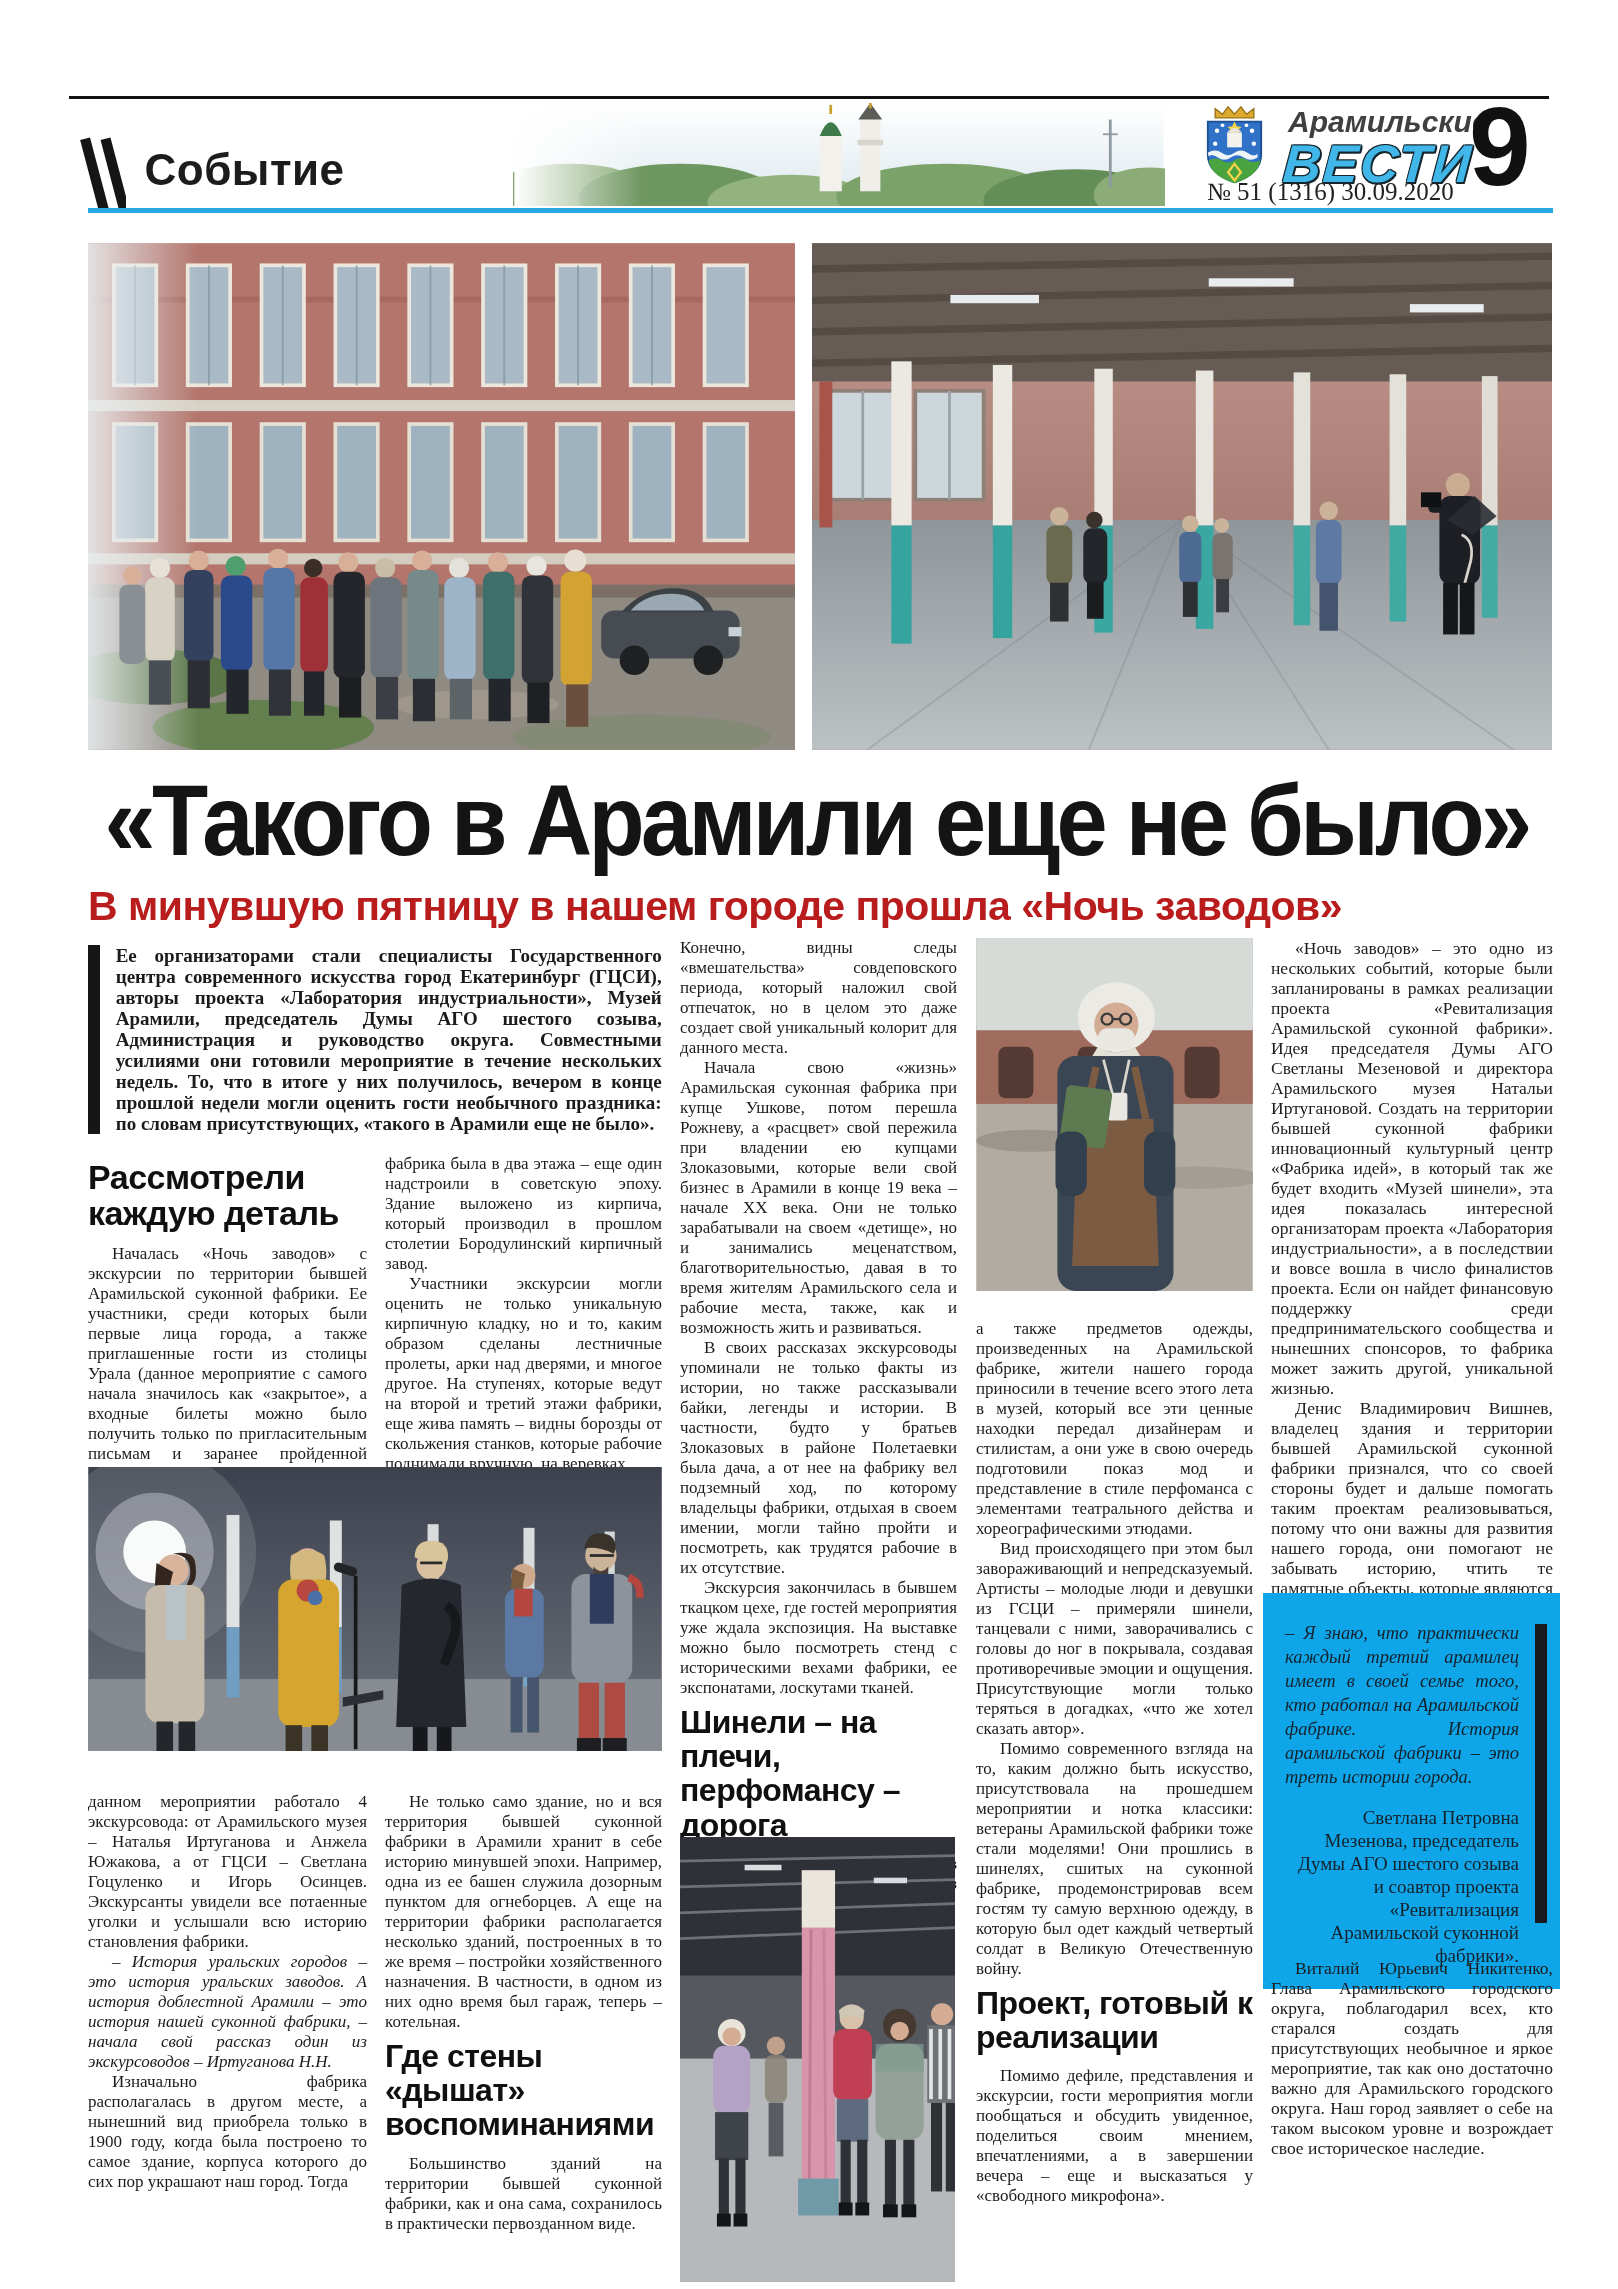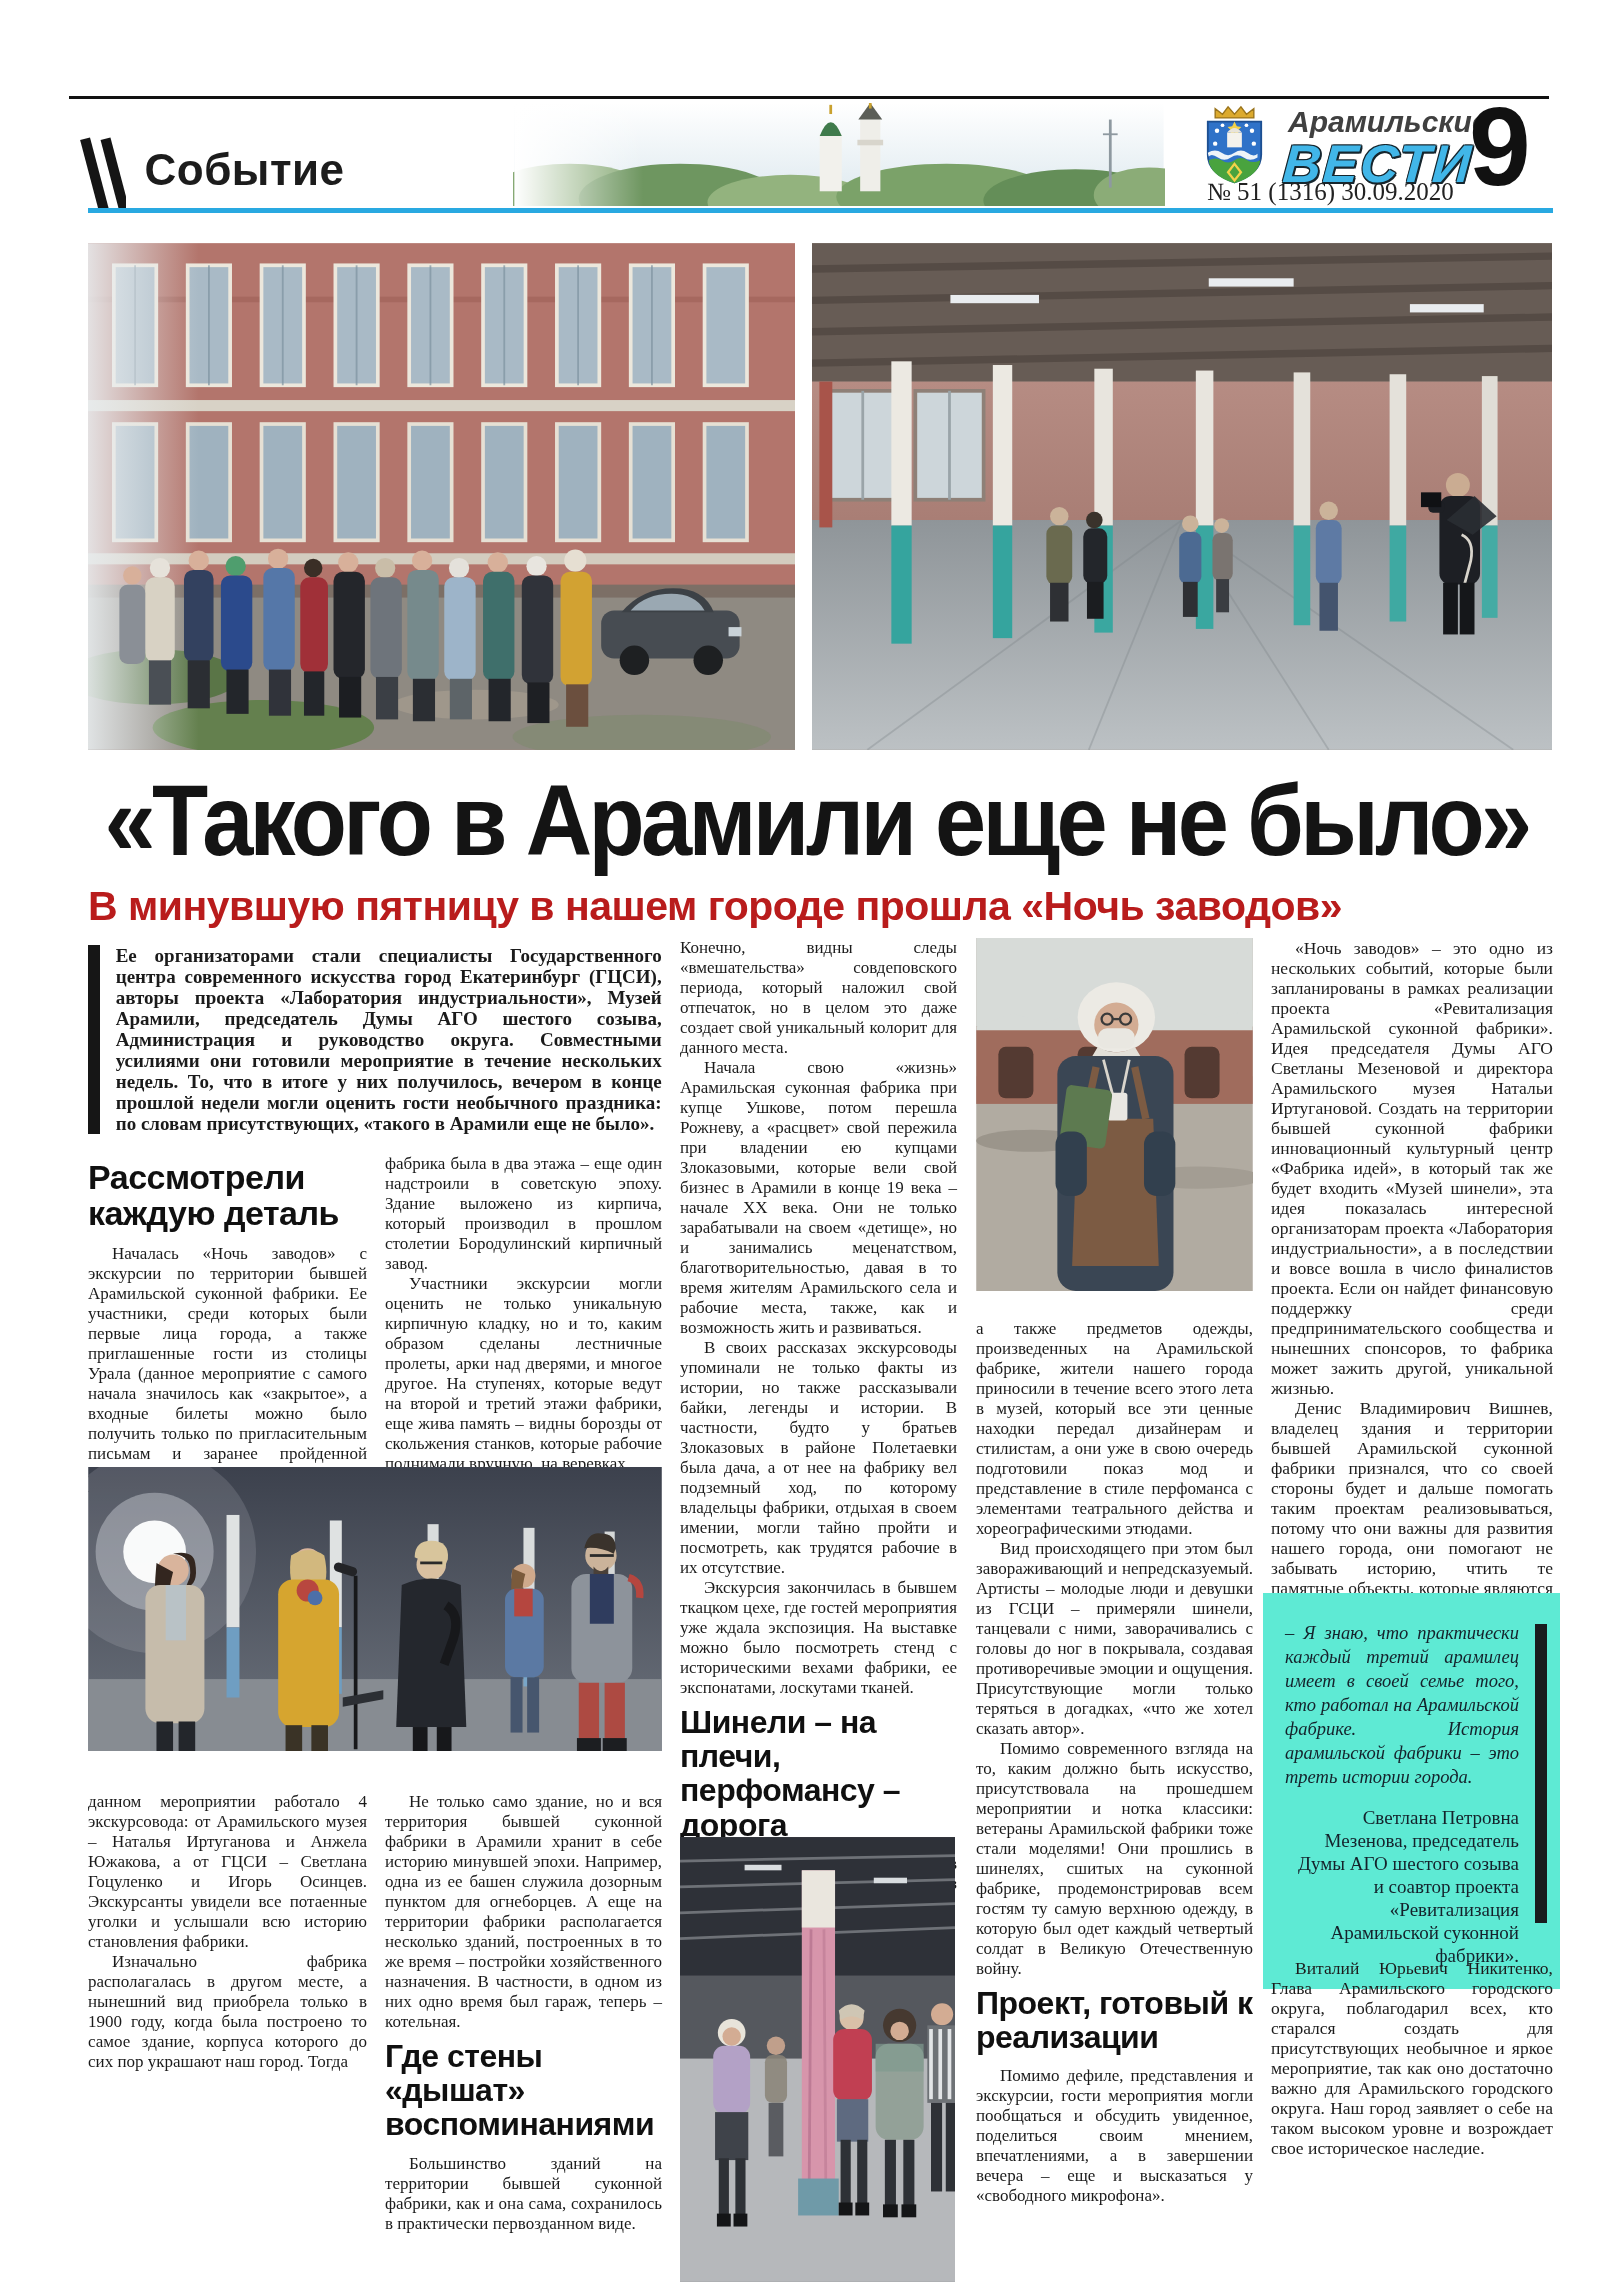--- a/index.html
+++ b/index.html
@@ -34,21 +34,21 @@
   .col p{margin:0;text-indent:24px;}
   .col p.noindent{text-indent:0;}
   .col p.it{font-style:italic;}
   .sec-heading{font-family:"Liberation Sans",sans-serif;font-weight:bold;font-size:32px;line-height:1.07;
     letter-spacing:-0.5px;color:#101010;margin:0 0 12px 0;text-indent:0;text-align:left;}
   .sec-heading.mt{margin-top:7px;}
   
   .ph{position:absolute;overflow:hidden;}
   .ph svg{display:block;}
   
-  .quote-box{left:1263px;top:1593px;width:297px;min-height:332px;background:#5eead4;box-sizing:border-box;
+  .quote-box{left:1263px;top:1593px;width:297px;min-height:332px;background:#0ea5e9;box-sizing:border-box;
     padding:28px 41px 22px 22px;}
   .quote-text{font-style:italic;font-size:18.5px;line-height:24px;text-align:justify;color:#14222b;}
   .quote-attr{margin-top:16.6px;font-size:19px;line-height:23px;text-align:right;color:#14222b;}
   .quote-bar{position:absolute;right:13px;top:31px;bottom:66px;width:12px;background:#191c1e;}
 </style>
 </head>
 <body>
 
 <div class="abs top-rule"></div>
 
@@ -473,20 +473,21 @@
       <rect x="532" y="234" width="22" height="62" fill="#ad4a42"></rect>
         <rect x="560" y="234" width="22" height="62" fill="#ad4a42"></rect>
       <rect x="530" y="294" width="26" height="14" fill="#1c1e21"></rect>
         <rect x="558" y="294" width="26" height="14" fill="#1c1e21"></rect>
     </g>
   </svg>
 </div>
 
 <div class="abs col bt" style="left:88px;top:1792px;width:279px;">
   <p class="noindent">данном мероприятии работало 4 экскурсовода: от Арамильского музея – Наталья Иртуганова и Анжела Южакова, а от ГЦСИ – Светлана Гоцуленко и Игорь Осинцев. Экскурсанты увидели все потаенные уголки и услышали всю историю становления фабрики.</p>
+  <p class="it">– История уральских городов – это история уральских заводов. А история доблестной Арамили – это история нашей суконной фабрики, – начала свой рассказ один из экскурсоводов – Иртуганова Н.Н.</p>
   <p>Изначально фабрика располагалась в другом месте, а нынешний вид приобрела только в 1900 году, когда была построено то самое здание, корпуса которого до сих пор украшают наш город. Тогда</p>
 </div>
 
 <div class="abs col bt" style="left:385px;top:1792px;width:277px;">
   <p>Не только само здание, но и вся территория бывшей суконной фабрики в Арамили хранит в себе историю минувшей эпохи. Например, одна из ее башен служила дозорным пунктом для огнеборцев. А еще на территории фабрики располагается несколько зданий, построенных в то же время – постройки хозяйственного назначения. В частности, в одном из них одно время был гараж, теперь – котельная.</p>
   <h2 class="sec-heading mt">Где стены «дышат» воспоминаниями</h2>
   <p>Большинство зданий на территории бывшей суконной фабрики, как и она сама, сохранилось в практически первозданном виде.</p>
 </div>
 
 <div class="abs col bt" style="left:680px;top:938px;width:277px;">

